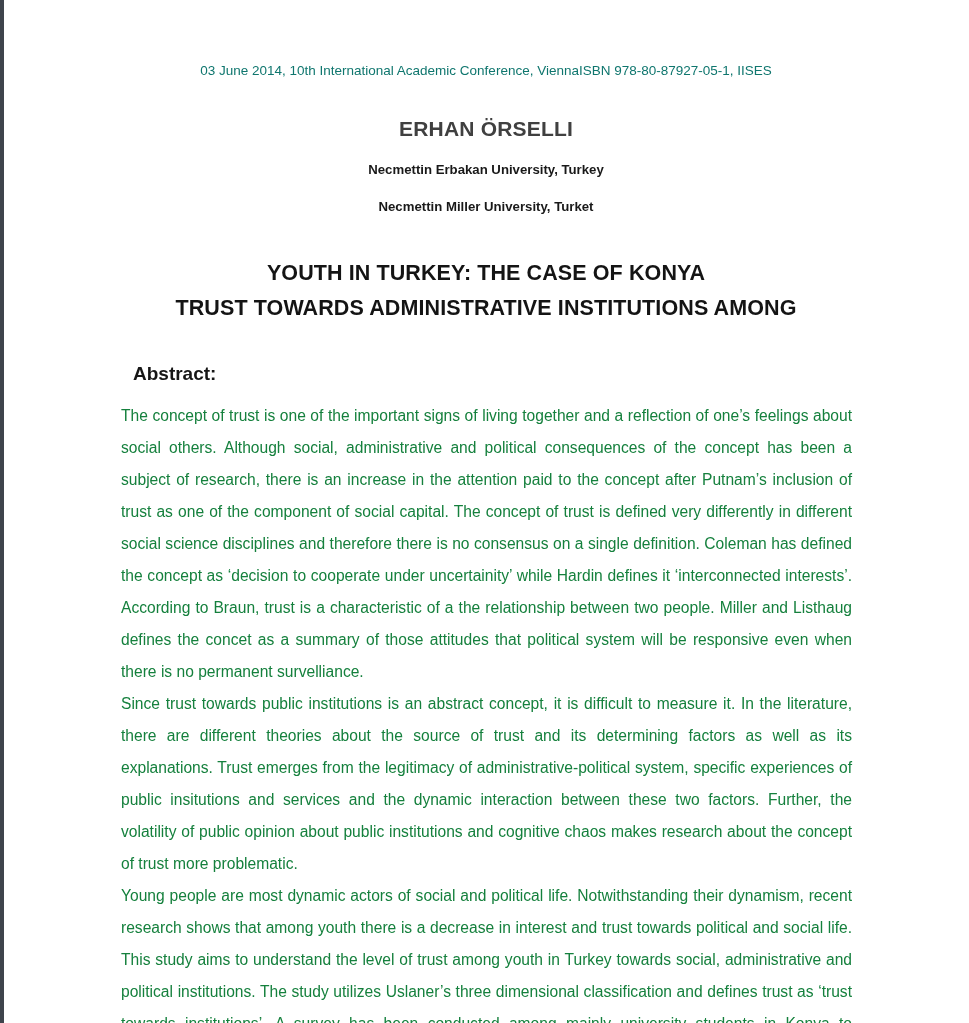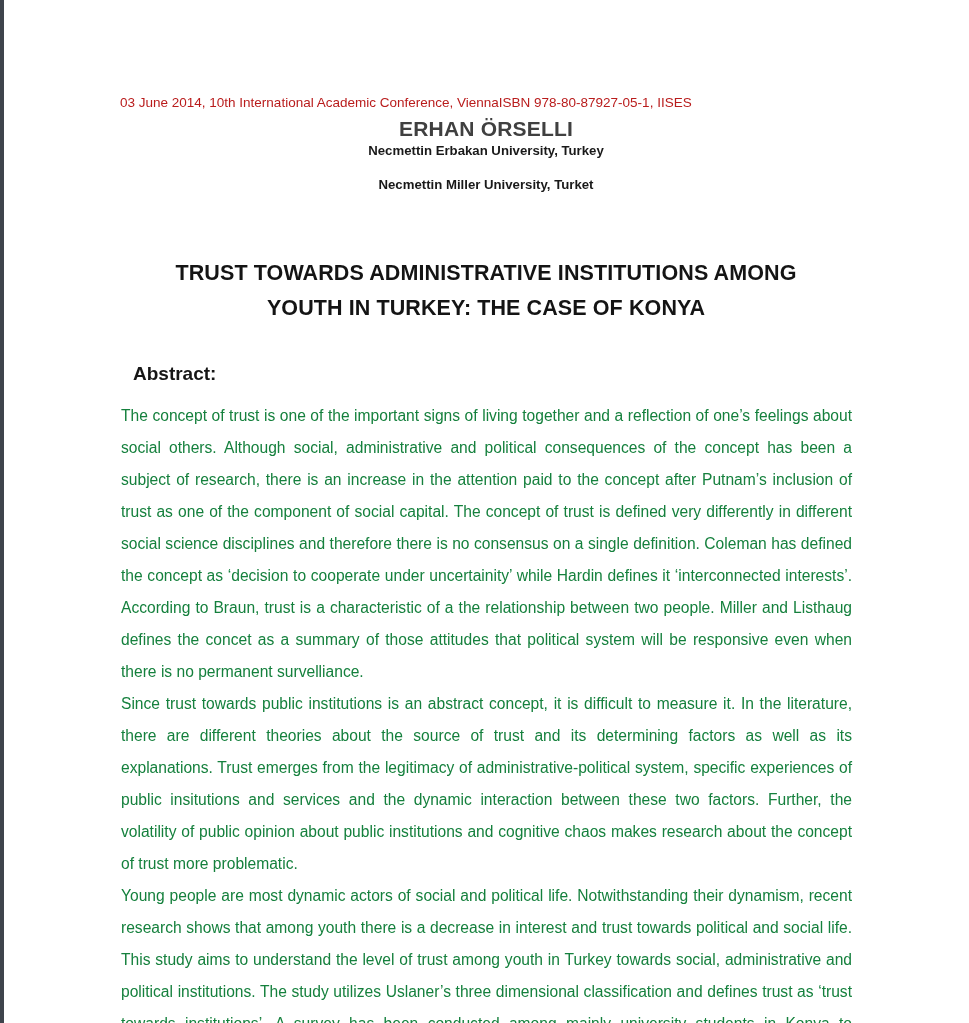--- a/index.html
+++ b/index.html
@@ -22,46 +22,45 @@
     width: 4px;
     height: 100%;
     background: #3e444c;
   }
   .header-row {
     position: absolute;
     top: 62px;
     left: 120px;
     width: 732px;
     display: flex;
-    justify-content: flex-start;
+    justify-content: center;
     align-items: baseline;
     font-size: 13.5px;
     line-height: 17px;
-    color: #b91c1c;
-    margin-top: 32px;
+    color: #0f766e;
   }
   .authors-block {
     position: absolute;
     top: 116px;
     left: 120px;
     width: 732px;
     text-align: center;
   }
   .author-name {
     font-size: 21px;
     font-weight: bold;
     line-height: 25px;
     color: #404040;
     letter-spacing: 0.2px;
   }
   .author-affiliation {
     font-size: 13.2px;
     font-weight: bold;
     line-height: 16px;
-    margin-top: 2px;
+    margin-top: 21px;
     color: #191919;
   }
   .author-entry + .author-entry {
     margin-top: 18px;
   }
   .paper-title {
     position: absolute;
     top: 256px;
     left: 120px;
     width: 732px;
@@ -117,22 +116,22 @@
     <div class="author-entry">
       <div class="author-name">ERHAN ÖRSELLI</div>
       <div class="author-affiliation">Necmettin Erbakan University, Turkey</div>
     </div>
     <div class="author-entry">
       <div class="author-affiliation">Necmettin Miller University, Turket</div>
     </div>
   </div>
 
   <div class="paper-title">
+    <div>YOUTH IN TURKEY: THE CASE OF KONYA</div>
     <div>TRUST TOWARDS ADMINISTRATIVE INSTITUTIONS AMONG</div>
-    <div>YOUTH IN TURKEY: THE CASE OF KONYA</div>
   </div>
 
   <div class="flow">
     <h2 class="section-heading">Abstract:</h2>
     <div class="abstract-text">
       <p>The concept of trust is one of the important signs of living together and a reflection of one’s feelings about social others. Although social, administrative and political consequences of the concept has been a subject of research, there is an increase in the attention paid to the concept after Putnam’s inclusion of trust as one of the component of social capital. The concept of trust is defined very differently in different social science disciplines and therefore there is no consensus on a single definition.  Coleman has defined the concept as ‘decision to cooperate under uncertainity’ while Hardin defines it ‘interconnected interests’. According to Braun, trust is a characteristic of a the relationship between two people. Miller and Listhaug defines the concet as a summary of those attitudes that political system will be responsive even when there is no permanent survelliance.</p>
       <p>Since trust towards public institutions is an abstract concept, it is difficult to measure it. In the literature, there are different theories about the source of trust and its determining factors as well as its explanations. Trust emerges from the legitimacy of administrative-political system, specific experiences of public insitutions and services and the dynamic interaction between these two factors. Further, the volatility of public opinion about public institutions and cognitive chaos makes research about the concept of trust more problematic.</p>
       <p>Young people are most dynamic actors of social and political life. Notwithstanding their dynamism, recent research shows that among youth there is a decrease in interest and trust towards political and social life. This study aims to understand the level of trust among youth in Turkey towards social, administrative and political institutions. The study utilizes Uslaner’s three dimensional classification and defines trust as ‘trust towards institutions’. A survey has been conducted among mainly university students in Konya to determine their level of trust towards institutions. The study uses data from a 2012-2013 Project to increase political participation of youth and supported by the Ministry of Turkish Youth.</p>
     </div>
     <h2 class="section-heading keywords">Keywords:</h2>

